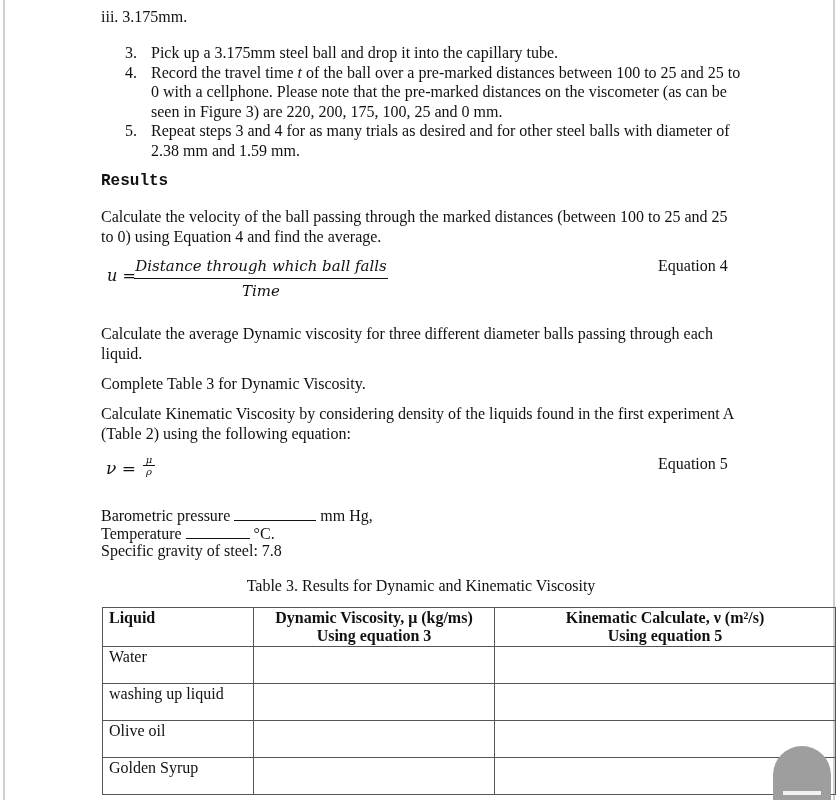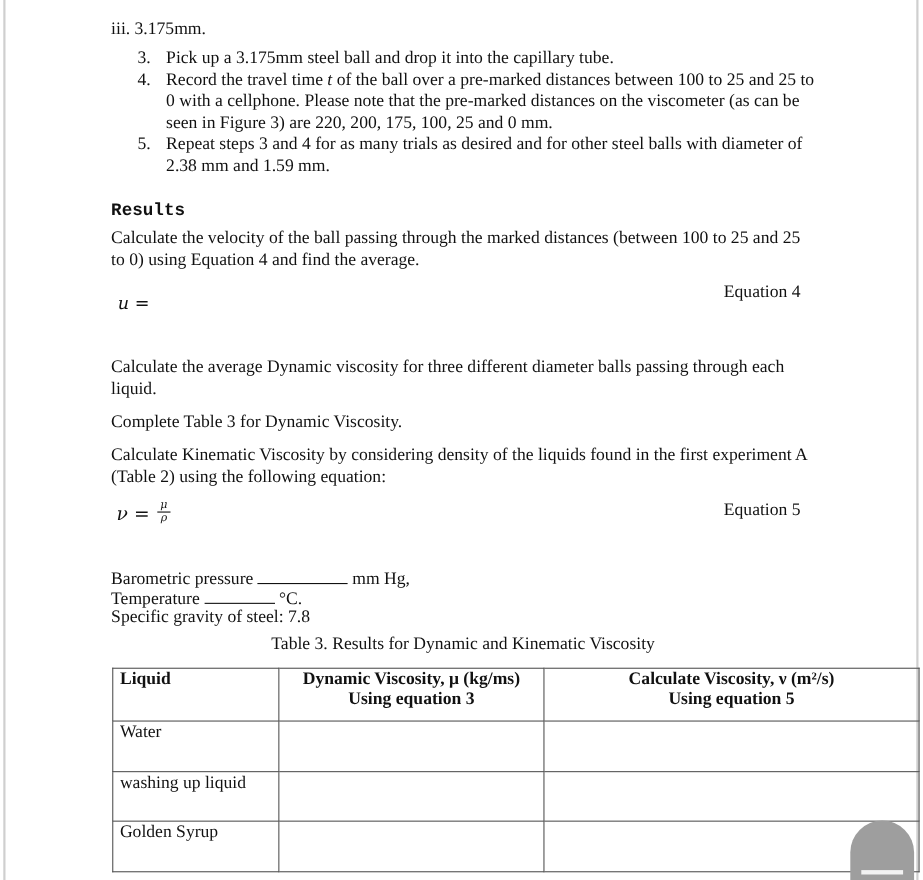--- a/index.html
+++ b/index.html
@@ -4,21 +4,21 @@
 <style>
   html, body { margin: 0; padding: 0; }
   body {
     width: 839px; height: 800px; overflow: hidden;
     background: #ffffff; position: relative;
     font-family: "Liberation Serif", "DejaVu Serif", serif;
     color: #111; font-size: 16px;
   }
   .edge-left { position: absolute; left: 3px; top: 0; width: 2px; height: 800px; background: #cfcfcf; }
   .edge-right { position: absolute; left: 833px; top: 0; width: 2px; height: 800px; background: #cfcfcf; }
-  .abs { position: absolute; white-space: nowrap; line-height: 19px; margin-top: 10px; }
+  .abs { position: absolute; white-space: nowrap; line-height: 19px; }
   .list { position: absolute; left: 125px; top: 43px; width: 620px; margin: 0; padding: 0; list-style: none; }
   .list li { position: relative; padding-left: 26px; line-height: 19.5px; margin: 0; white-space: normal; }
   .list li .num { position: absolute; left: 0; top: 0; }
   .para { position: absolute; left: 101px; width: 640px; line-height: 20px; }
   .bold { font-weight: bold; }
   .math { font-family: "DejaVu Serif", serif; font-style: italic; }
   .frac { position: absolute; left: 134px; top: 256px; width: 254px; text-align: center; }
   .frac .numer { display: block; font-size: 15px; line-height: 20px; padding-bottom: 2px; border-bottom: 1px solid #111; }
   .frac .denom { display: block; font-size: 15px; line-height: 20px; padding-top: 2px; }
   .eq-u { position: absolute; left: 107px; top: 266px; font-size: 16px; }
@@ -67,20 +67,22 @@
     <span>Repeat steps 3 and 4 for as many trials as desired and for other steel balls with diameter of 2.38 mm and 1.59 mm.</span>
   </li>
 </ol>
 
 <div class="abs bold" style="left:101px; top:172px;font-family:Liberation Mono, monospace;">Results</div>
 
 <div class="para" style="top:207px;">Calculate the velocity of the ball passing through the marked distances (between 100 to 25 and 25 to 0) using Equation 4 and find the average.</div>
 
 <div class="eq-u math">u =</div>
 <div class="frac math">
+  <span class="numer">Distance through which ball falls</span>
+  <span class="denom">Time</span>
 </div>
 <div class="eq-label" style="top:257px;">Equation 4</div>
 
 <div class="para" style="top:324px;">Calculate the average Dynamic viscosity for three different diameter balls passing through each liquid.</div>
 <div class="para" style="top:374px;">Complete Table 3 for Dynamic Viscosity.</div>
 <div class="para" style="top:404px;">Calculate Kinematic Viscosity by considering density of the liquids found in the first experiment A (Table 2) using the following equation:</div>
 
 <div class="eq-nu math">ν =</div>
 <div class="small-frac math">
   <span class="numer">μ</span>
@@ -106,31 +108,36 @@
   <tbody>
       <tr>
     <th class="first">
       <span>Liquid</span>
     </th>
     <th class="second">
       <span>Dynamic Viscosity, μ (kg/ms)</span><br>
       <span>Using equation 3</span>
     </th>
     <th>
-      <span>Calculate Viscosity, ν (m²/s)</span><br>
+      <span>Kinematic Calculate, ν (m²/s)</span><br>
       <span>Using equation 5</span>
     </th>
   </tr>
   <tr>
     <td>Water</td>
     <td></td>
     <td></td>
   </tr>
   <tr>
     <td>washing up liquid</td>
+    <td></td>
+    <td></td>
+  </tr>
+  <tr>
+    <td>Olive oil</td>
     <td></td>
     <td></td>
   </tr>
   <tr>
     <td>Golden Syrup</td>
     <td></td>
     <td></td>
   </tr>
 </tbody>
   </table>

